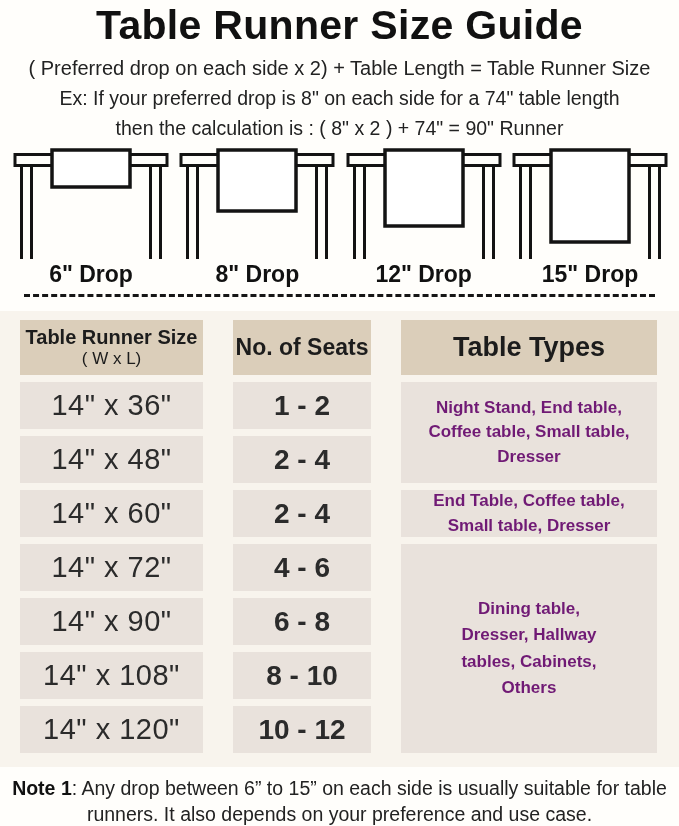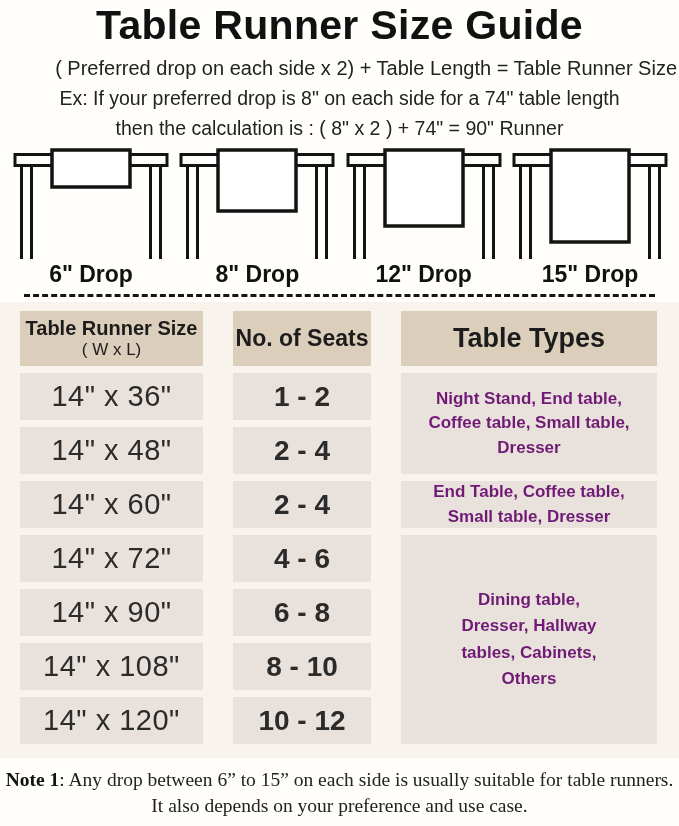--- a/index.html
+++ b/index.html
@@ -7,32 +7,32 @@
   body {
     width: 679px; height: 826px; overflow: hidden;
     background: #fffefb;
     font-family: "Liberation Sans", sans-serif;
     color: #1c1c1c;
   }
   .title {
     margin: 2px 0 4px; text-align: center;
     font-size: 41px; font-weight: 800; letter-spacing: 0.3px; color: #111;
   }
-  .formula { margin: 8px 2px 2px; text-align: right; font-size: 20px; color: #222; }
+  .formula { margin: 8px 2px 2px; text-align: center; font-size: 20px; color: #222; }
   .example { margin: 7px 0 0; text-align: center; font-size: 19.5px; color: #222; }
   .illustrations {
     display: flex; justify-content: space-between;
     padding: 7px 11px 0 13px; height: 121px; background: #fffefb;
   }
   .illustration { width: 156px; height: 115px; }
   .drop-labels { display: flex; justify-content: space-between; padding: 0 11px 0 13px; }
   .drop-label { width: 156px; text-align: center; font-size: 23px; font-weight: 700; color: #111; }
   .dashed-divider { border: none; border-top: 3px dashed #161616; margin: 6px 24px 0; }
   .size-table {
-    margin-top: 5px; background: #f8f4ed;
+    margin-top: 14px; background: #f8f4ed;
     padding: 9px 0 14px 20px;
     display: grid;
     grid-template-columns: 183px 138px 256px;
     grid-template-rows: 55px repeat(7, 47px);
     column-gap: 30px; row-gap: 7px;
   }
   .hcell {
     background: #dbceba; display: flex; flex-direction: column;
     align-items: center; justify-content: center; text-align: center;
   }
@@ -44,21 +44,21 @@
     background: #e9e2dc; display: flex; align-items: center; justify-content: center;
     text-align: center;
   }
   .size-val { font-size: 29px; font-weight: 400; color: #2b2b2b; letter-spacing: 0.5px; }
   .seat-val { font-size: 28px; font-weight: 700; color: #2b2b2b; }
   .types-val { font-size: 17px; font-weight: 700; line-height: 1.42; padding: 2px 8px; color: #701a75; }
   .col1 { grid-column: 1; }
   .col2 { grid-column: 2; }
   .col3 { grid-column: 3; }
   .notes { margin: 9px 4px 0; text-align: center; font-size: 19.5px; line-height: 1.32; color: #222; }
-  .notes p { margin: 0 0 3px; font-family: Liberation Serif, serif; }
+  .notes p { margin: 0 0 3px; }
   .note-label { font-weight: 700; color: #111; }
   svg .ink { stroke: #131313; fill: none; }
 </style>
 </head>
 <body>
 
 <h1 class="title">Table Runner Size Guide</h1>
 <p class="formula">( Preferred drop on each side x 2) + Table Length = Table Runner Size</p>
 <p class="example">Ex: If your preferred drop is 8" on each side for a 74" table length</p>
 <p class="example">then the calculation is : ( 8" x 2 ) + 74" = 90" Runner</p>

